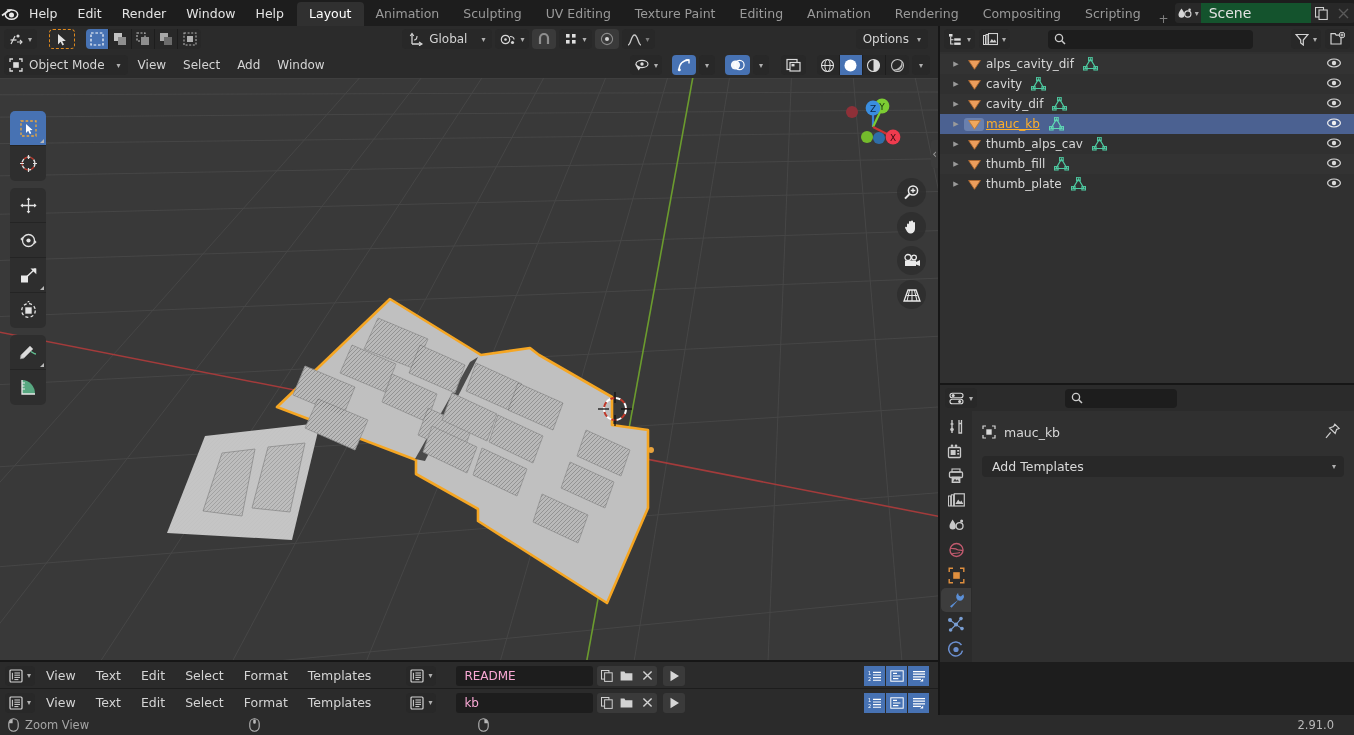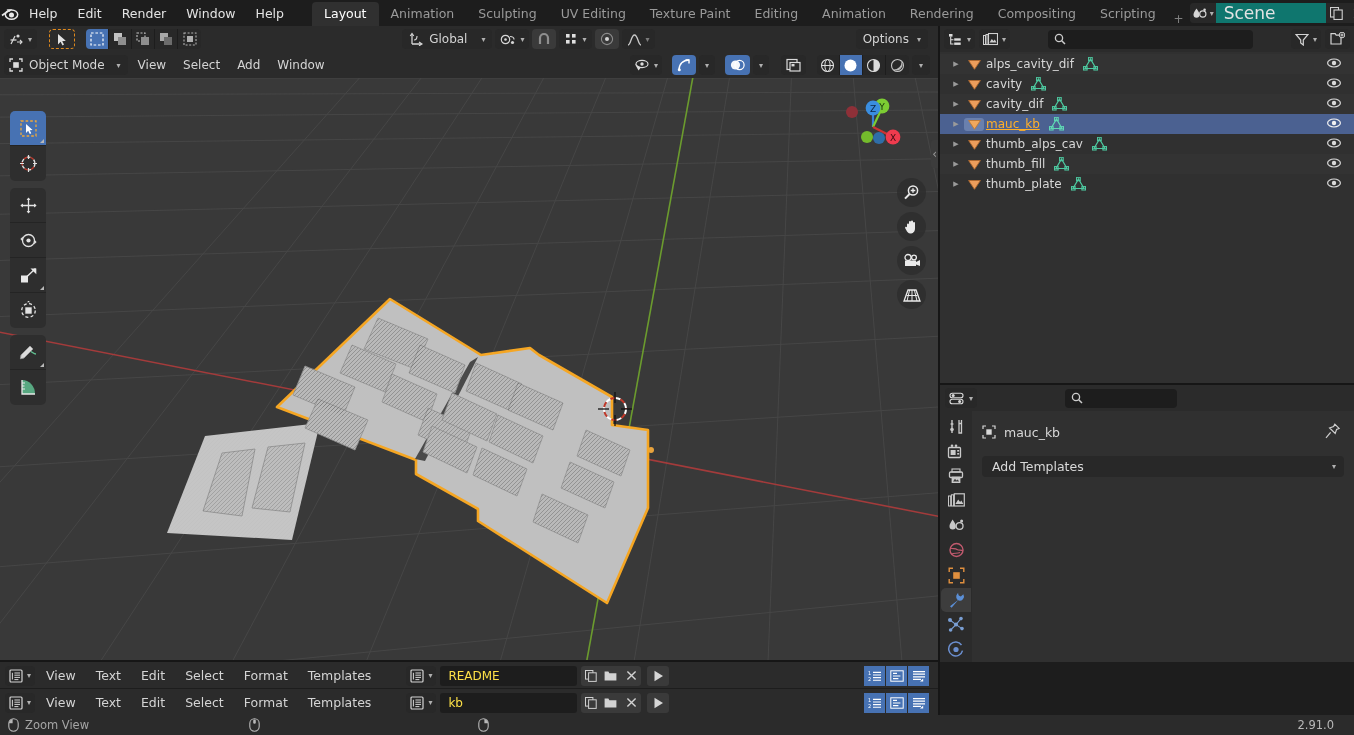--- a/index.html
+++ b/index.html
@@ -18,43 +18,43 @@
     position:absolute; left:0; top:0; width:1354px; height:26px;
     background:#1d1d1d; display:flex; align-items:stretch;
   }
   .blender-logo {
     width:34px; display:flex; align-items:center; justify-content:center;
   }
   .menu-item {
     display:flex; align-items:center; padding:0 10px; color:#e3e3e3;
     font-size:12.5px; cursor:default; white-space:nowrap;
   }
-  .ws-tabs { display:flex; align-items:flex-end; margin-left:18px; }
+  .ws-tabs { display:flex; align-items:flex-end; margin-left:3px; }
   .ws-tab {
     padding:4px 12px 5px 12px; font-size:12.5px; color:#9a9a9a;
     border-radius:4px 4px 0 0; white-space:nowrap; cursor:default;
     height:24px; display:flex; align-items:center;
   }
   .ws-tab.active { background:#303030; color:#ffffff; }
   .ws-plus { color:#808080; padding:0 6px; display:flex; align-items:center; }
 
   .topbar-right {
     margin-left:auto; display:flex; align-items:center; gap:4px; padding-right:4px;
   }
   .scene-field {
     display:flex; align-items:center; height:20px; background:#282828;
     border-radius:4px; overflow:hidden;
   }
   .sf-icon {
     width:26px; height:20px; background:#282828; display:flex;
     align-items:center; justify-content:center; gap:1px;
   }
   .sf-name {
-    background:#0f766e; height:20px; min-width:110px; display:flex;
-    align-items:center; padding:0 8px; font-size:17px; color:#e3e3e3;
+    background:#14532d; height:20px; min-width:110px; display:flex;
+    align-items:center; padding:0 8px; font-size:14px; color:#e3e3e3;
   }
   .sf-btn {
     width:22px; height:20px; display:flex; align-items:center;
     justify-content:center; background:#282828; color:#c5c5c5;
   }
   .sf-btn.dim { color:#5a5a5a; }
   .btn {
     height:20px; border-radius:4px; background:#282828; color:#d4d4d4;
     display:flex; align-items:center; justify-content:center;
     padding:0 7px; font-size:12px; white-space:nowrap; cursor:default;
@@ -190,21 +190,21 @@
   }
   .te-1 { top:662px; }
   .te-2 { top:689px; }
   .te-menu {
     padding:0 9px; height:20px; display:flex; align-items:center;
     font-size:12.5px; color:#d4d4d4; border-radius:4px;
   }
   .te-filefield {
     height:20px; background:#1d1d1d; border-radius:3px; width:137px;
     display:flex; align-items:center; padding:0 8px; font-size:12px;
-    color:#fde047; margin-left:2px;
+    color:#f9a8d4; margin-left:18px;
   }
   .te-iconbtn {
     width:20px; height:20px; background:#3a3a3a; display:flex;
     align-items:center; justify-content:center; color:#d0d0d0;
   }
   .te-run {
     width:22px; height:20px; background:#3a3a3a; border-radius:3px;
     display:flex; align-items:center; justify-content:center; margin-left:4px;
   }
   .te-rightgrp { margin-left:auto; display:flex; gap:1px; padding-right:4px; }

